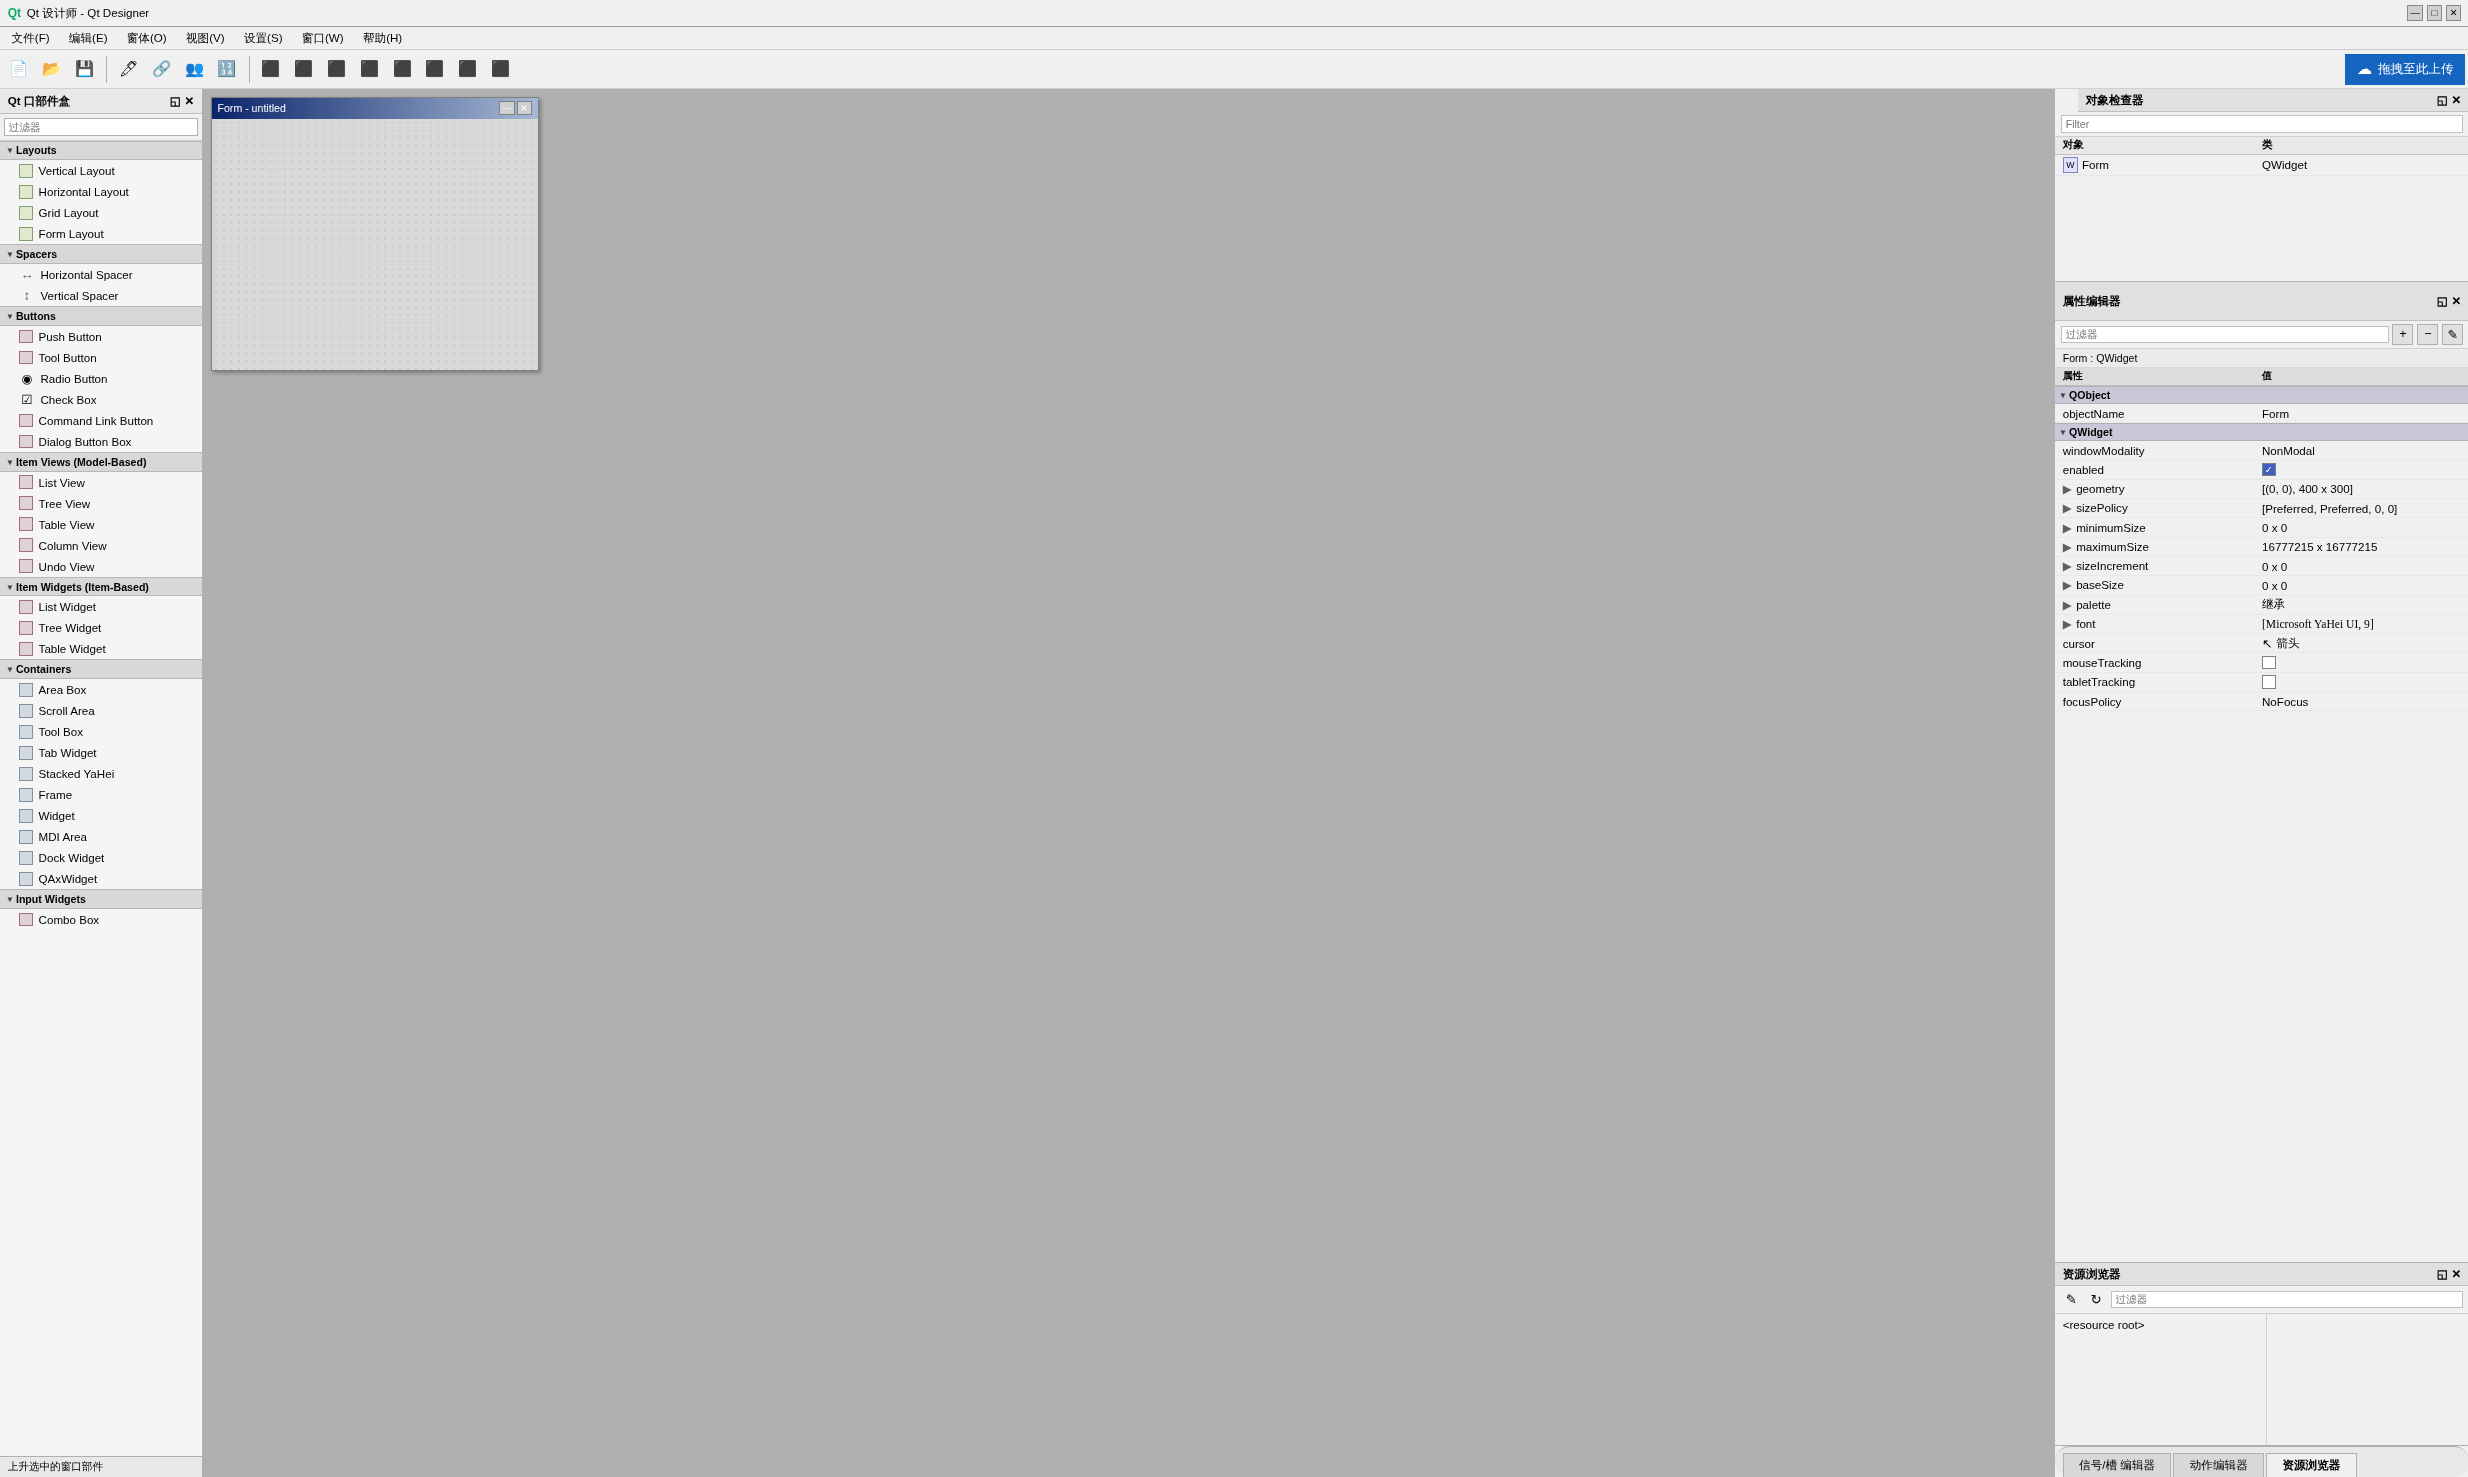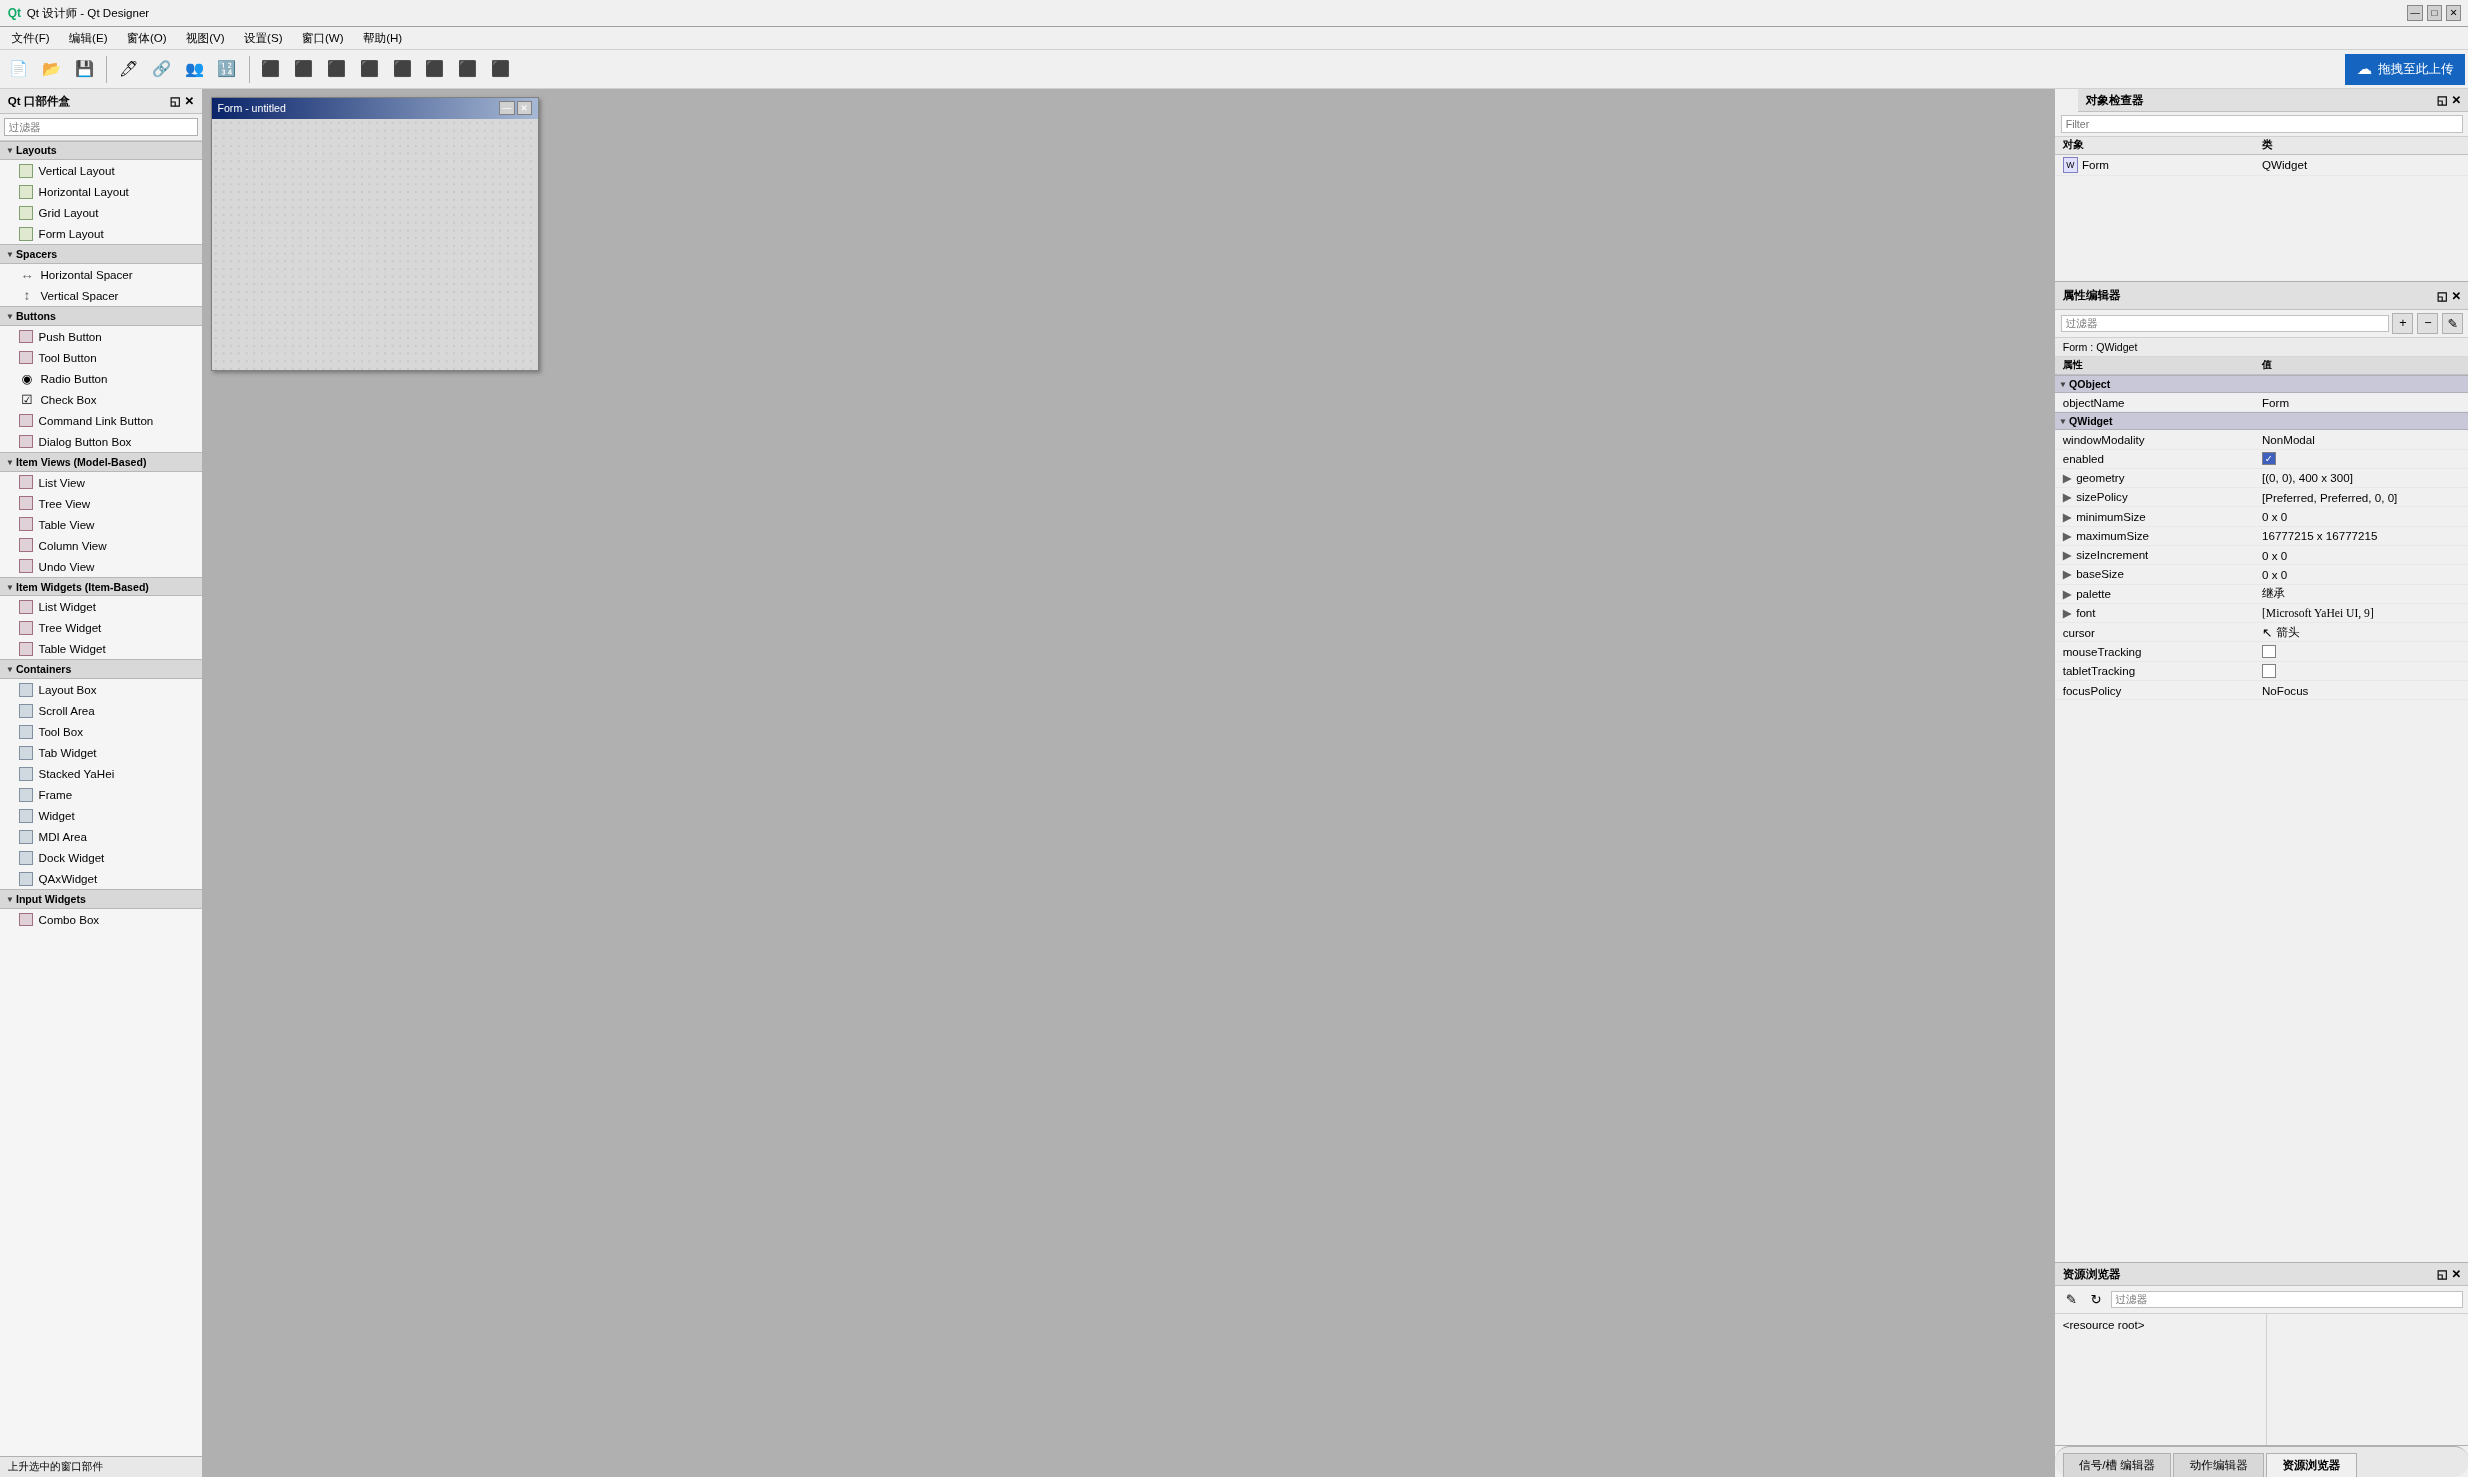--- a/index.html
+++ b/index.html
@@ -300,21 +300,21 @@
     }
     .prop-header {
       background: #e0e0e0;
       padding: 2.9px 7.7px;
       font-size: 11.6px;
       font-weight: bold;
       border-bottom: 1px solid #c0c0c0;
       display: flex;
       align-items: center;
       justify-content: space-between;
-      height: 28px;
+      height: 39px;
     }
     .prop-filter-row {
       display: flex;
       align-items: center;
       padding: 2.9px 5.8px;
       border-bottom: 1px solid #d0d0d0;
       gap: 3.9px;
       background: #f0f0f0;
     }
     .prop-filter-input {
@@ -665,21 +665,21 @@
         <span class="item-icon icon-widget"></span>
         <span>Table Widget</span>
       </div>
 
       <div class="category-header">
         <span class="category-arrow expander-arrow">▾</span>
         <span>Containers</span>
       </div>
       <div class="widget-item">
         <span class="item-icon icon-square"></span>
-        <span>Layout Box</span>
+        <span>Area Box</span>
       </div>
       <div class="widget-item">
         <span class="item-icon icon-square"></span>
         <span>Scroll Area</span>
       </div>
       <div class="widget-item">
         <span class="item-icon icon-square"></span>
         <span>Tool Box</span>
       </div>
       <div class="widget-item">

